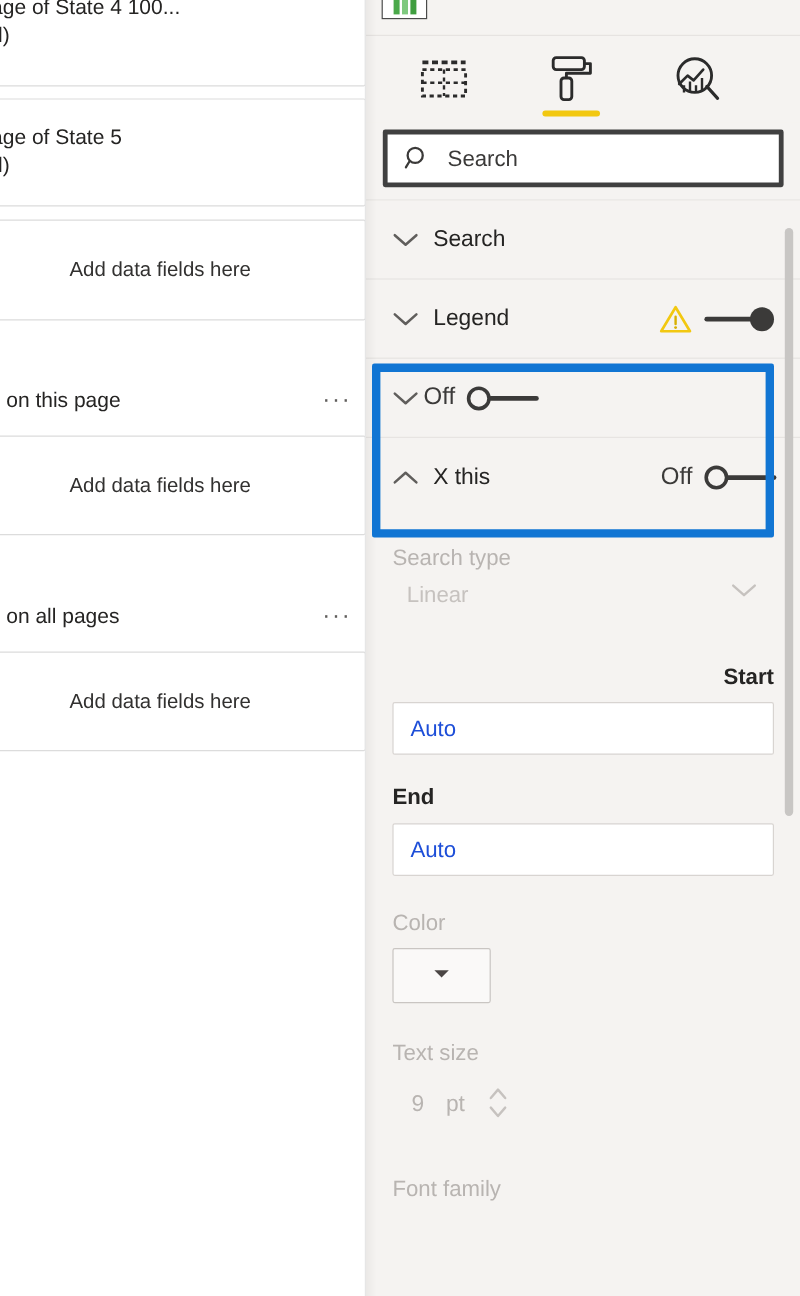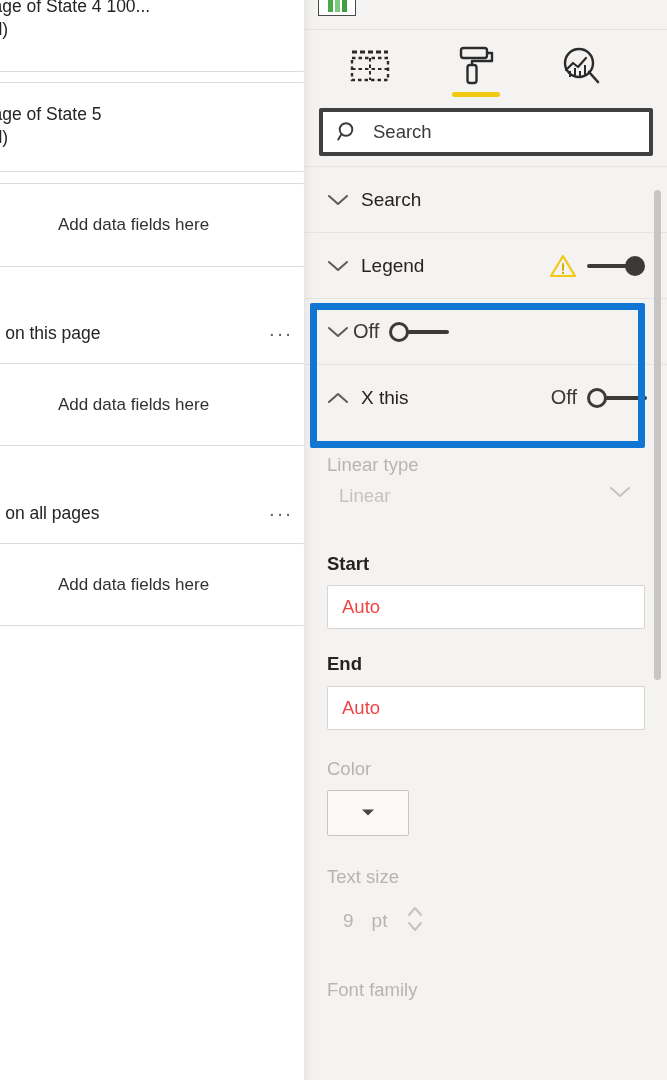--- a/index.html
+++ b/index.html
@@ -257,21 +257,21 @@
   .prop-input {
     height: 44px;
     background: #ffffff;
     border: 1px solid #d8d4d1;
     border-radius: 2px;
     margin-top: 12px;
     display: flex;
     align-items: center;
     padding: 0 14px;
   }
-  .prop-input .pi-value { font-size: 18.5px; color: #ef4444; }
+  .prop-input .pi-value { font-size: 18.5px; color: #1d4ed8; }
 
   .color-swatch {
     width: 82px;
     height: 46px;
     background: #faf9f8;
     border: 1px solid #c9c5c2;
     border-radius: 2px;
     margin-top: 12px;
     display: flex;
     align-items: center;
@@ -462,31 +462,31 @@
           <span class="state-text">Off</span>
           <span class="toggle off">
             <i class="bar"></i>
               <i class="knob"></i>
           </span>
         </span>
       </div>
 
       <div class="prop-block">
 
-        <div class="prop-label disabled" style="padding-top:26px;">Linear type</div>
+        <div class="prop-label disabled" style="padding-top:26px;">Search type</div>
         <div class="prop-select">
           <span class="ps-value">Linear</span>
           <span>
             <svg width="22" height="14" viewBox="0 0 22 14">
               <path d="M2 3 L11 11 L20 3" fill="none" stroke="#c6c2bf" stroke-width="2" stroke-linecap="round" stroke-linejoin="round"></path>
             </svg>
           </span>
         </div>
 
-        <div class="prop-label enabled" style="padding-top:28px;">Start</div>
+        <div class="prop-label enabled" style="padding-top:28px;text-align:right;">Start</div>
         <div class="prop-input">
           <span class="pi-value">Auto</span>
         </div>
 
         <div class="prop-label enabled" style="padding-top:26px;">End</div>
         <div class="prop-input">
           <span class="pi-value">Auto</span>
         </div>
 
         <div class="prop-label disabled" style="padding-top:30px;">Color</div>

